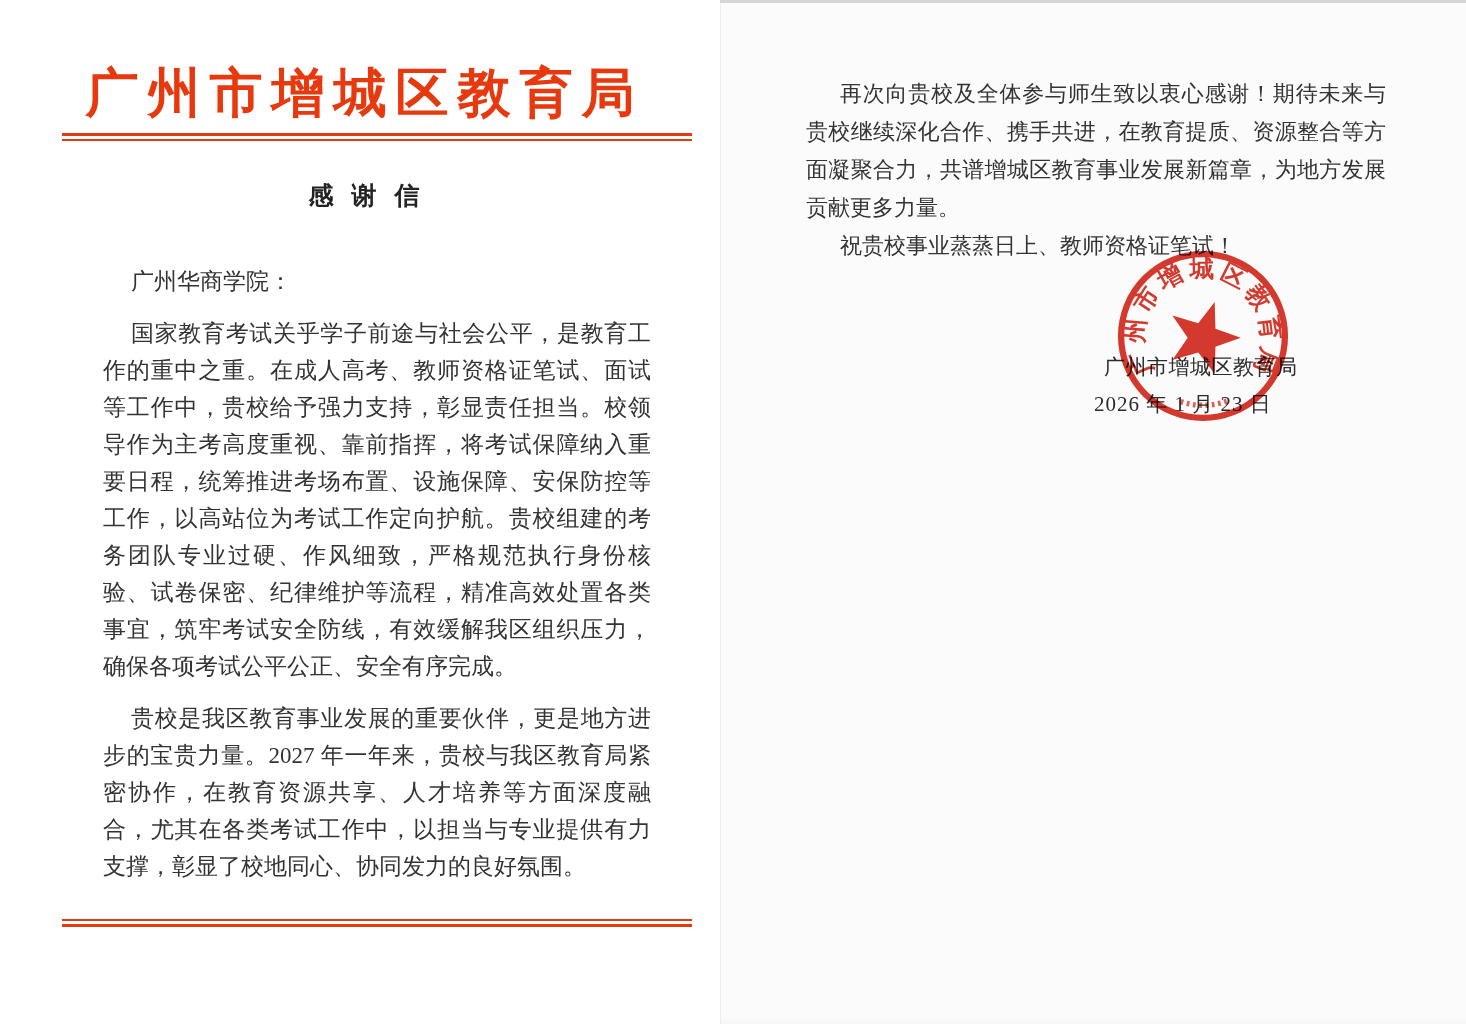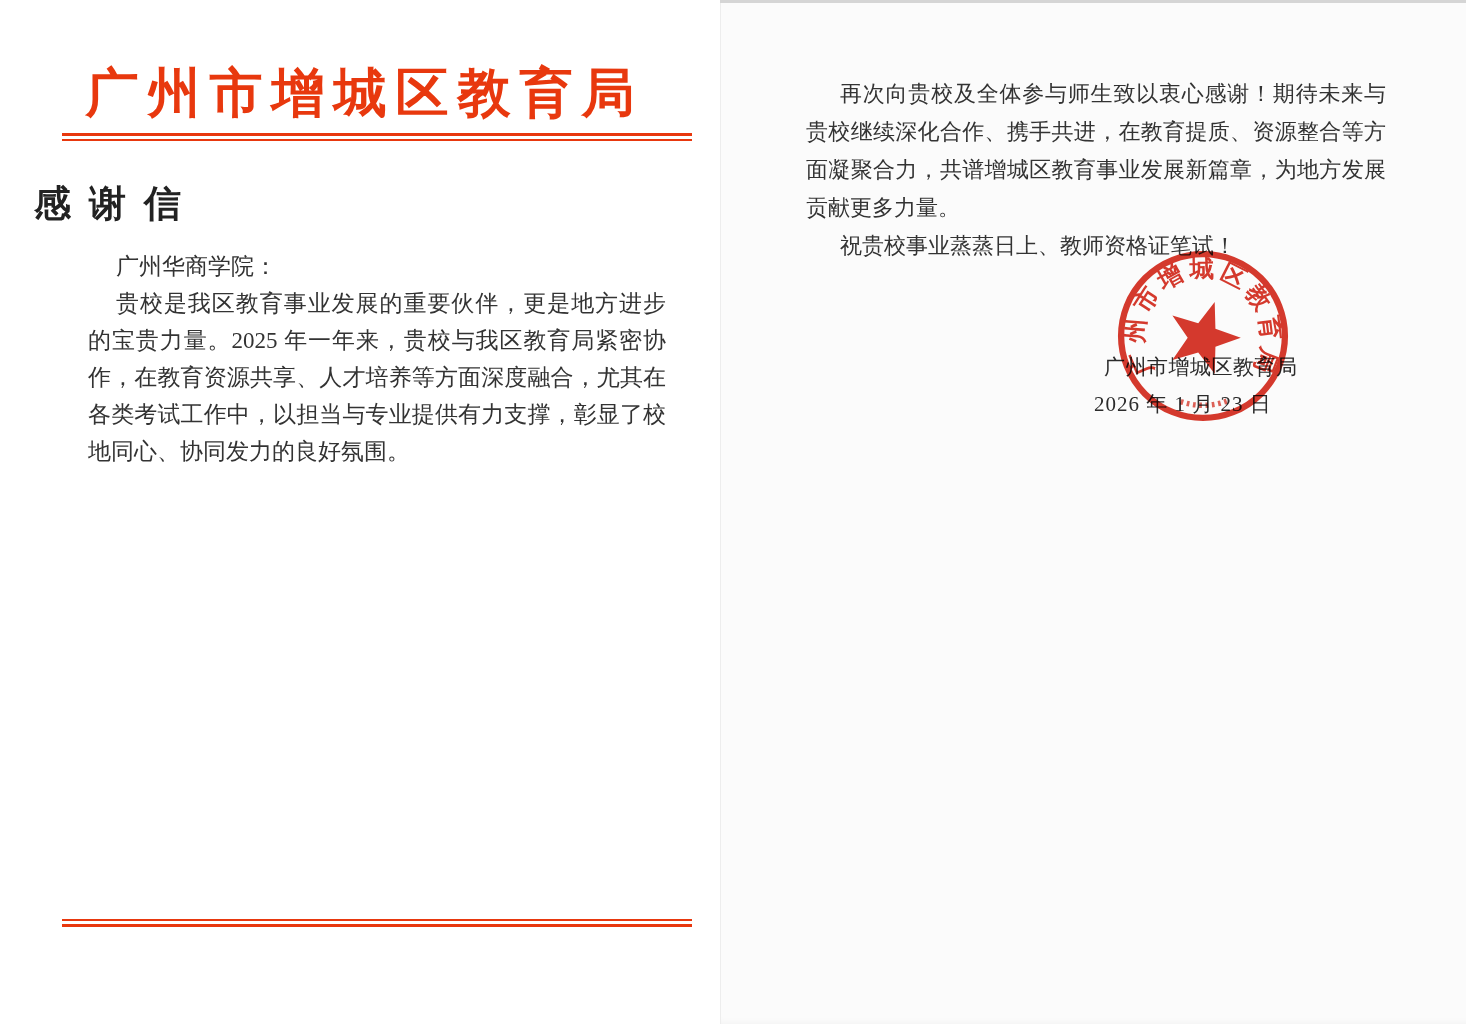--- a/index.html
+++ b/index.html
@@ -15,29 +15,29 @@
   .letterhead {
     position:absolute; left:0; top:58px; width:100%;
     text-align:center; font-size:53px; font-weight:bold;
     letter-spacing:9px; text-indent:9px; color:#e8380e;
     font-family:"Liberation Serif", serif; white-space:nowrap;
   }
   .divider { position:absolute; left:62px; width:630px; height:8px; }
   .divider-top { top:133px; border-top:3px solid #e8380e; border-bottom:2px solid #e8380e; }
   .divider-bottom { top:919px; border-top:2px solid #e8380e; border-bottom:3px solid #e8380e; }
   .doc-title {
-    position:absolute; left:16px; top:179px; width:100%;
-    text-align:left; font-size:37px; font-weight:bold;
+    position:absolute; left:4px; top:179px; width:100%;
+    text-align:center; font-size:25px; font-weight:bold;
     letter-spacing:18px; text-indent:18px; color:#222222;
   }
   .body-block {
     position:absolute; left:88px; top:248px; width:578px;
     font-size:23px; line-height:37px; text-align:justify; color:#333333;
   }
-  .body-block p { margin:0; text-indent:28px; }
+  .body-block p { margin:15px; text-indent:28px; }
   .salutation { text-indent:0; }
   
   .page-right {
     position:absolute; left:720px; top:0; width:861px; height:1024px;
     background:#fbfbfb; border-top:3px solid #d5d5d5;
     box-shadow: inset 1px 0 0 #ededed, inset 0 -6px 8px -6px rgba(0,0,0,0.05);
   }
   .closing-block {
     position:absolute; left:86px; top:72px; width:580px;
     font-size:22px; line-height:38px; text-align:justify; color:#333333;
@@ -63,21 +63,22 @@
 
 <div class="canvas">
 
   <div class="page-left">
     <div class="letterhead">广州市增城区教育局</div>
     <div class="divider divider-top"></div>
     <div class="doc-title">感谢信</div>
 
     <div class="body-block">
       <p class="salutation">广州华商学院：</p>
-      <p>贵校是我区教育事业发展的重要伙伴，更是地方进步的宝贵力量。2025 年一年来，贵校与我区教育局紧密协作，在教育资源共享、人才培养等方面深度融合，尤其在各类考试工作中，以担当与专业提供有力支撑，彰显了校地同心、协同发力的良好氛围。</p>
+      <p>国家教育考试关乎学子前途与社会公平，是教育工作的重中之重。在成人高考、教师资格证笔试、面试等工作中，贵校给予强力支持，彰显责任担当。校领导作为主考高度重视、靠前指挥，将考试保障纳入重要日程，统筹推进考场布置、设施保障、安保防控等工作，以高站位为考试工作定向护航。贵校组建的考务团队专业过硬、作风细致，严格规范执行身份核验、试卷保密、纪律维护等流程，精准高效处置各类事宜，筑牢考试安全防线，有效缓解我区组织压力，确保各项考试公平公正、安全有序完成。</p>
+      <p>贵校是我区教育事业发展的重要伙伴，更是地方进步的宝贵力量。2027 年一年来，贵校与我区教育局紧密协作，在教育资源共享、人才培养等方面深度融合，尤其在各类考试工作中，以担当与专业提供有力支撑，彰显了校地同心、协同发力的良好氛围。</p>
     </div>
 
     <div class="divider divider-bottom"></div>
   </div>
 
   <div class="page-right">
     <div class="closing-block">
       <p>再次向贵校及全体参与师生致以衷心感谢！期待未来与贵校继续深化合作、携手共进，在教育提质、资源整合等方面凝聚合力，共谱增城区教育事业发展新篇章，为地方发展贡献更多力量。</p>
       <p>祝贵校事业蒸蒸日上、教师资格证笔试！</p>
     </div>

